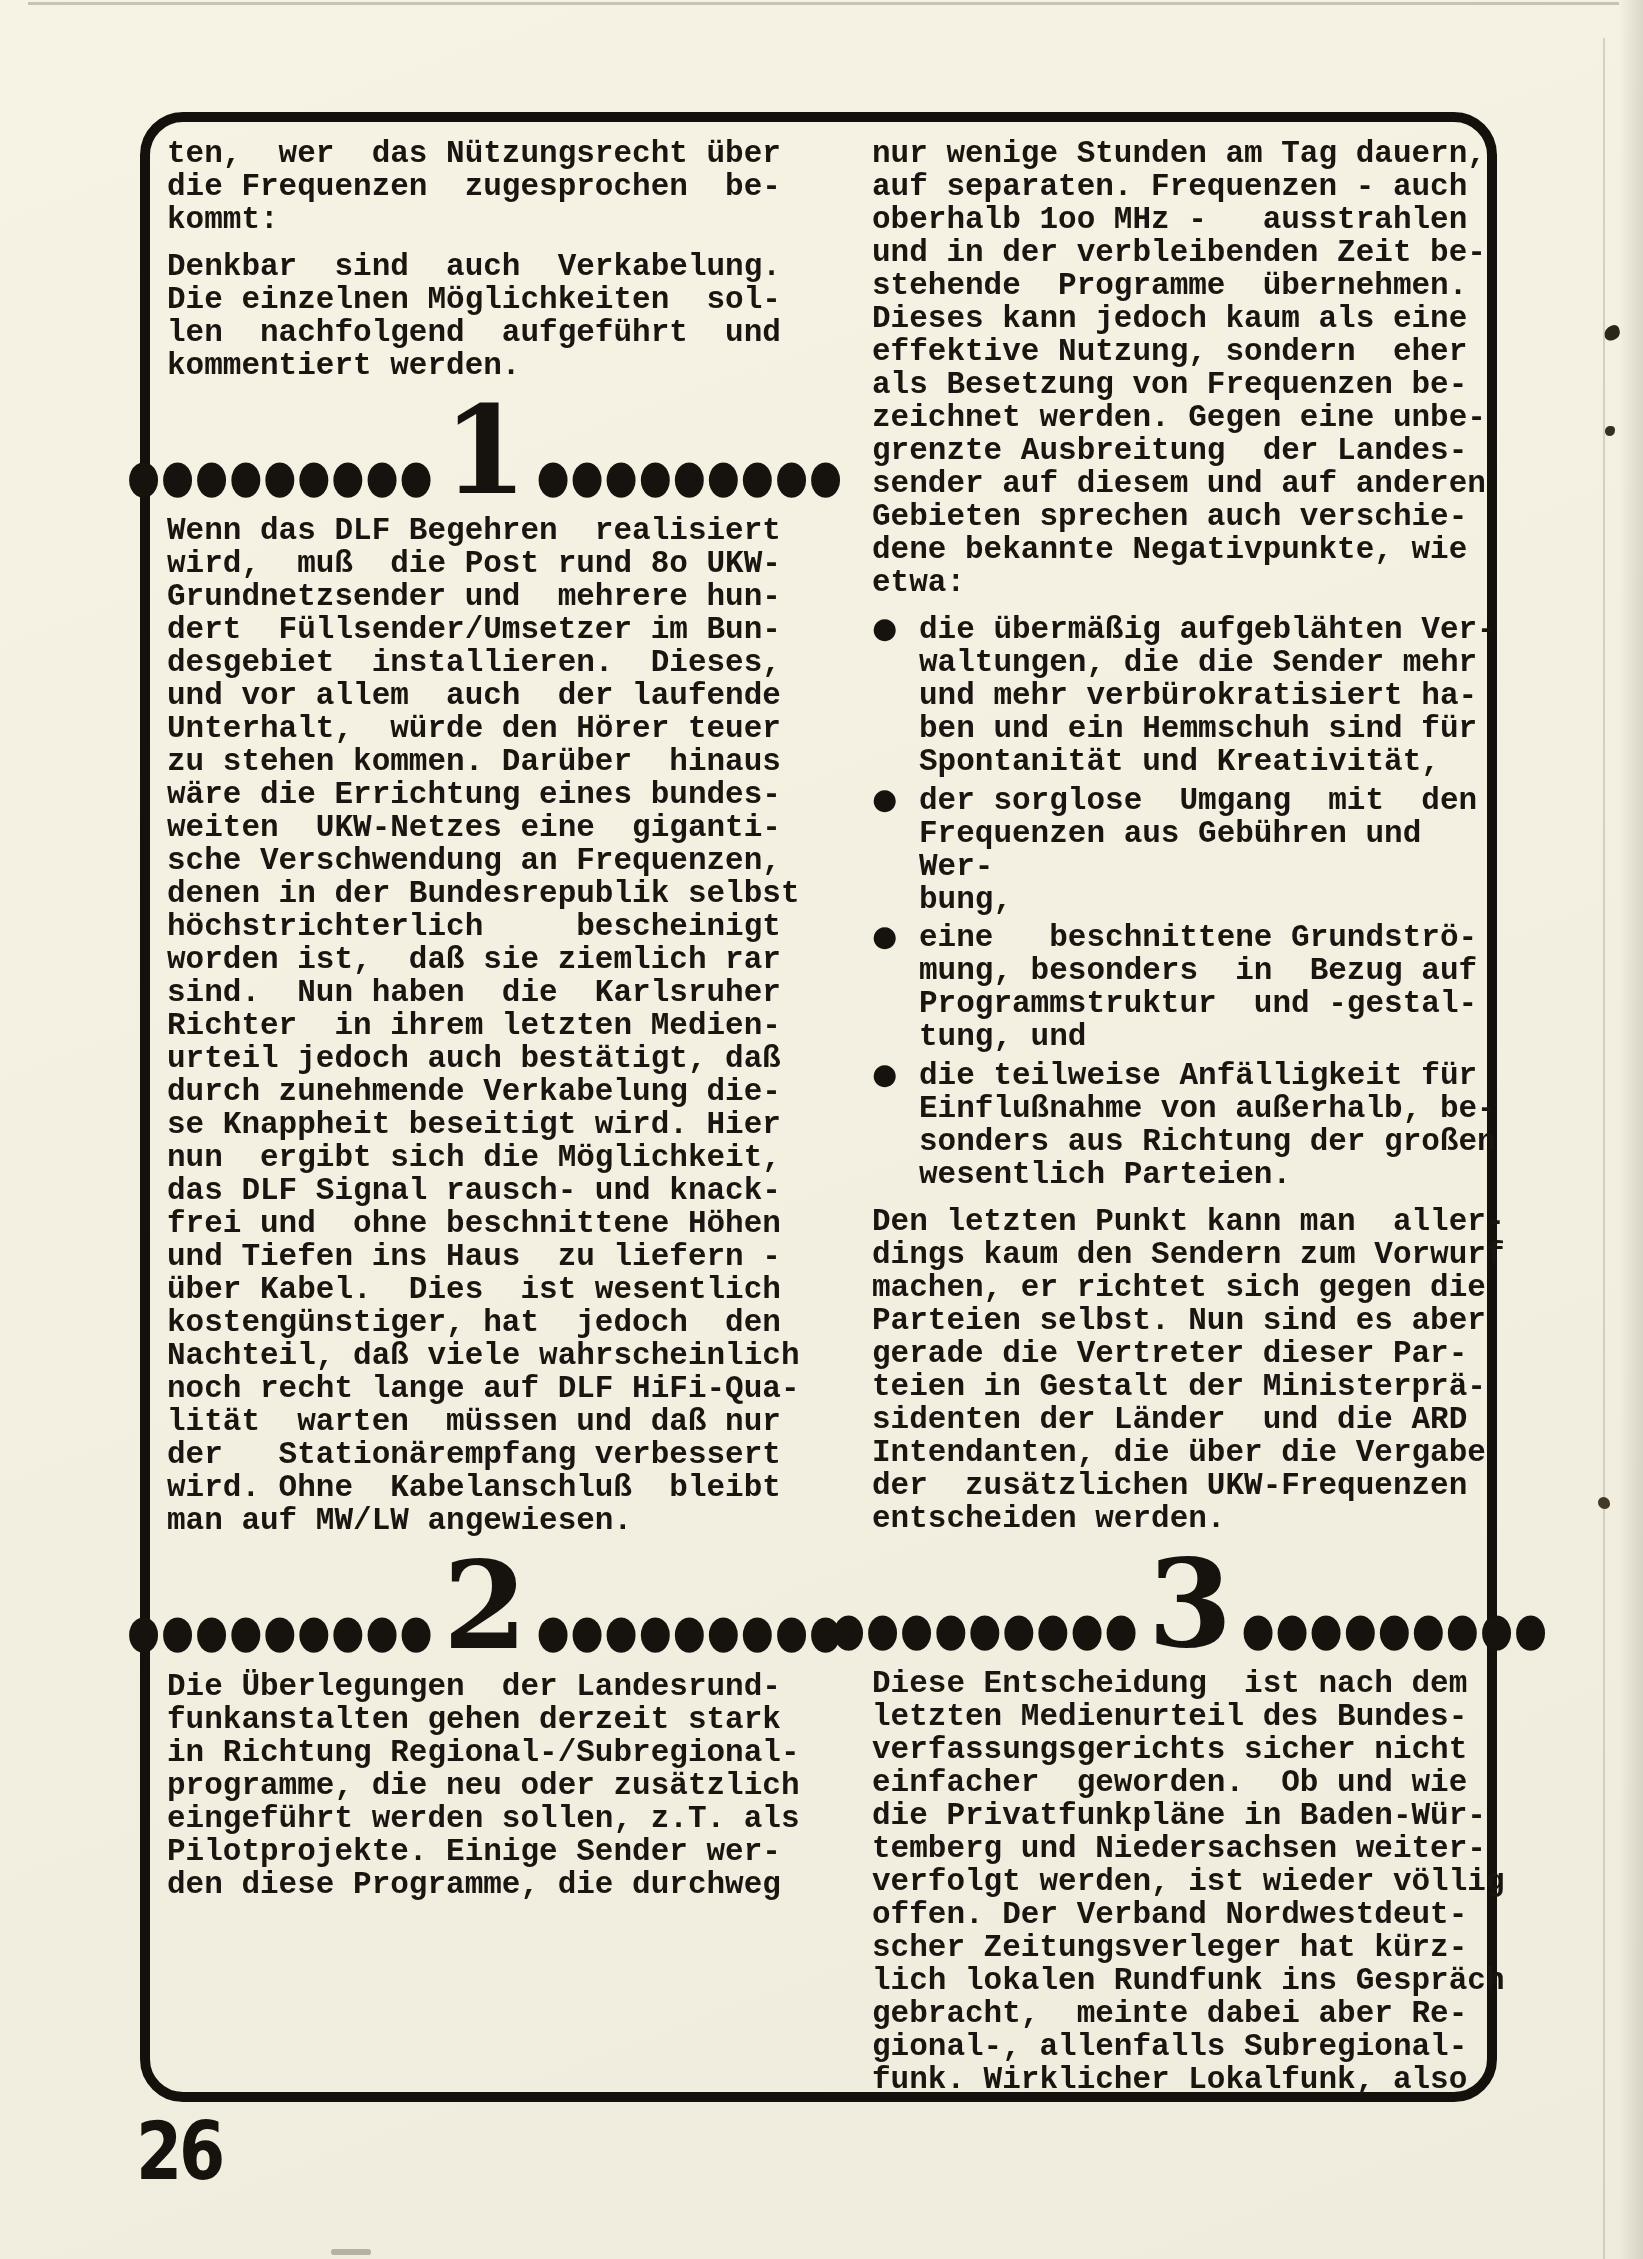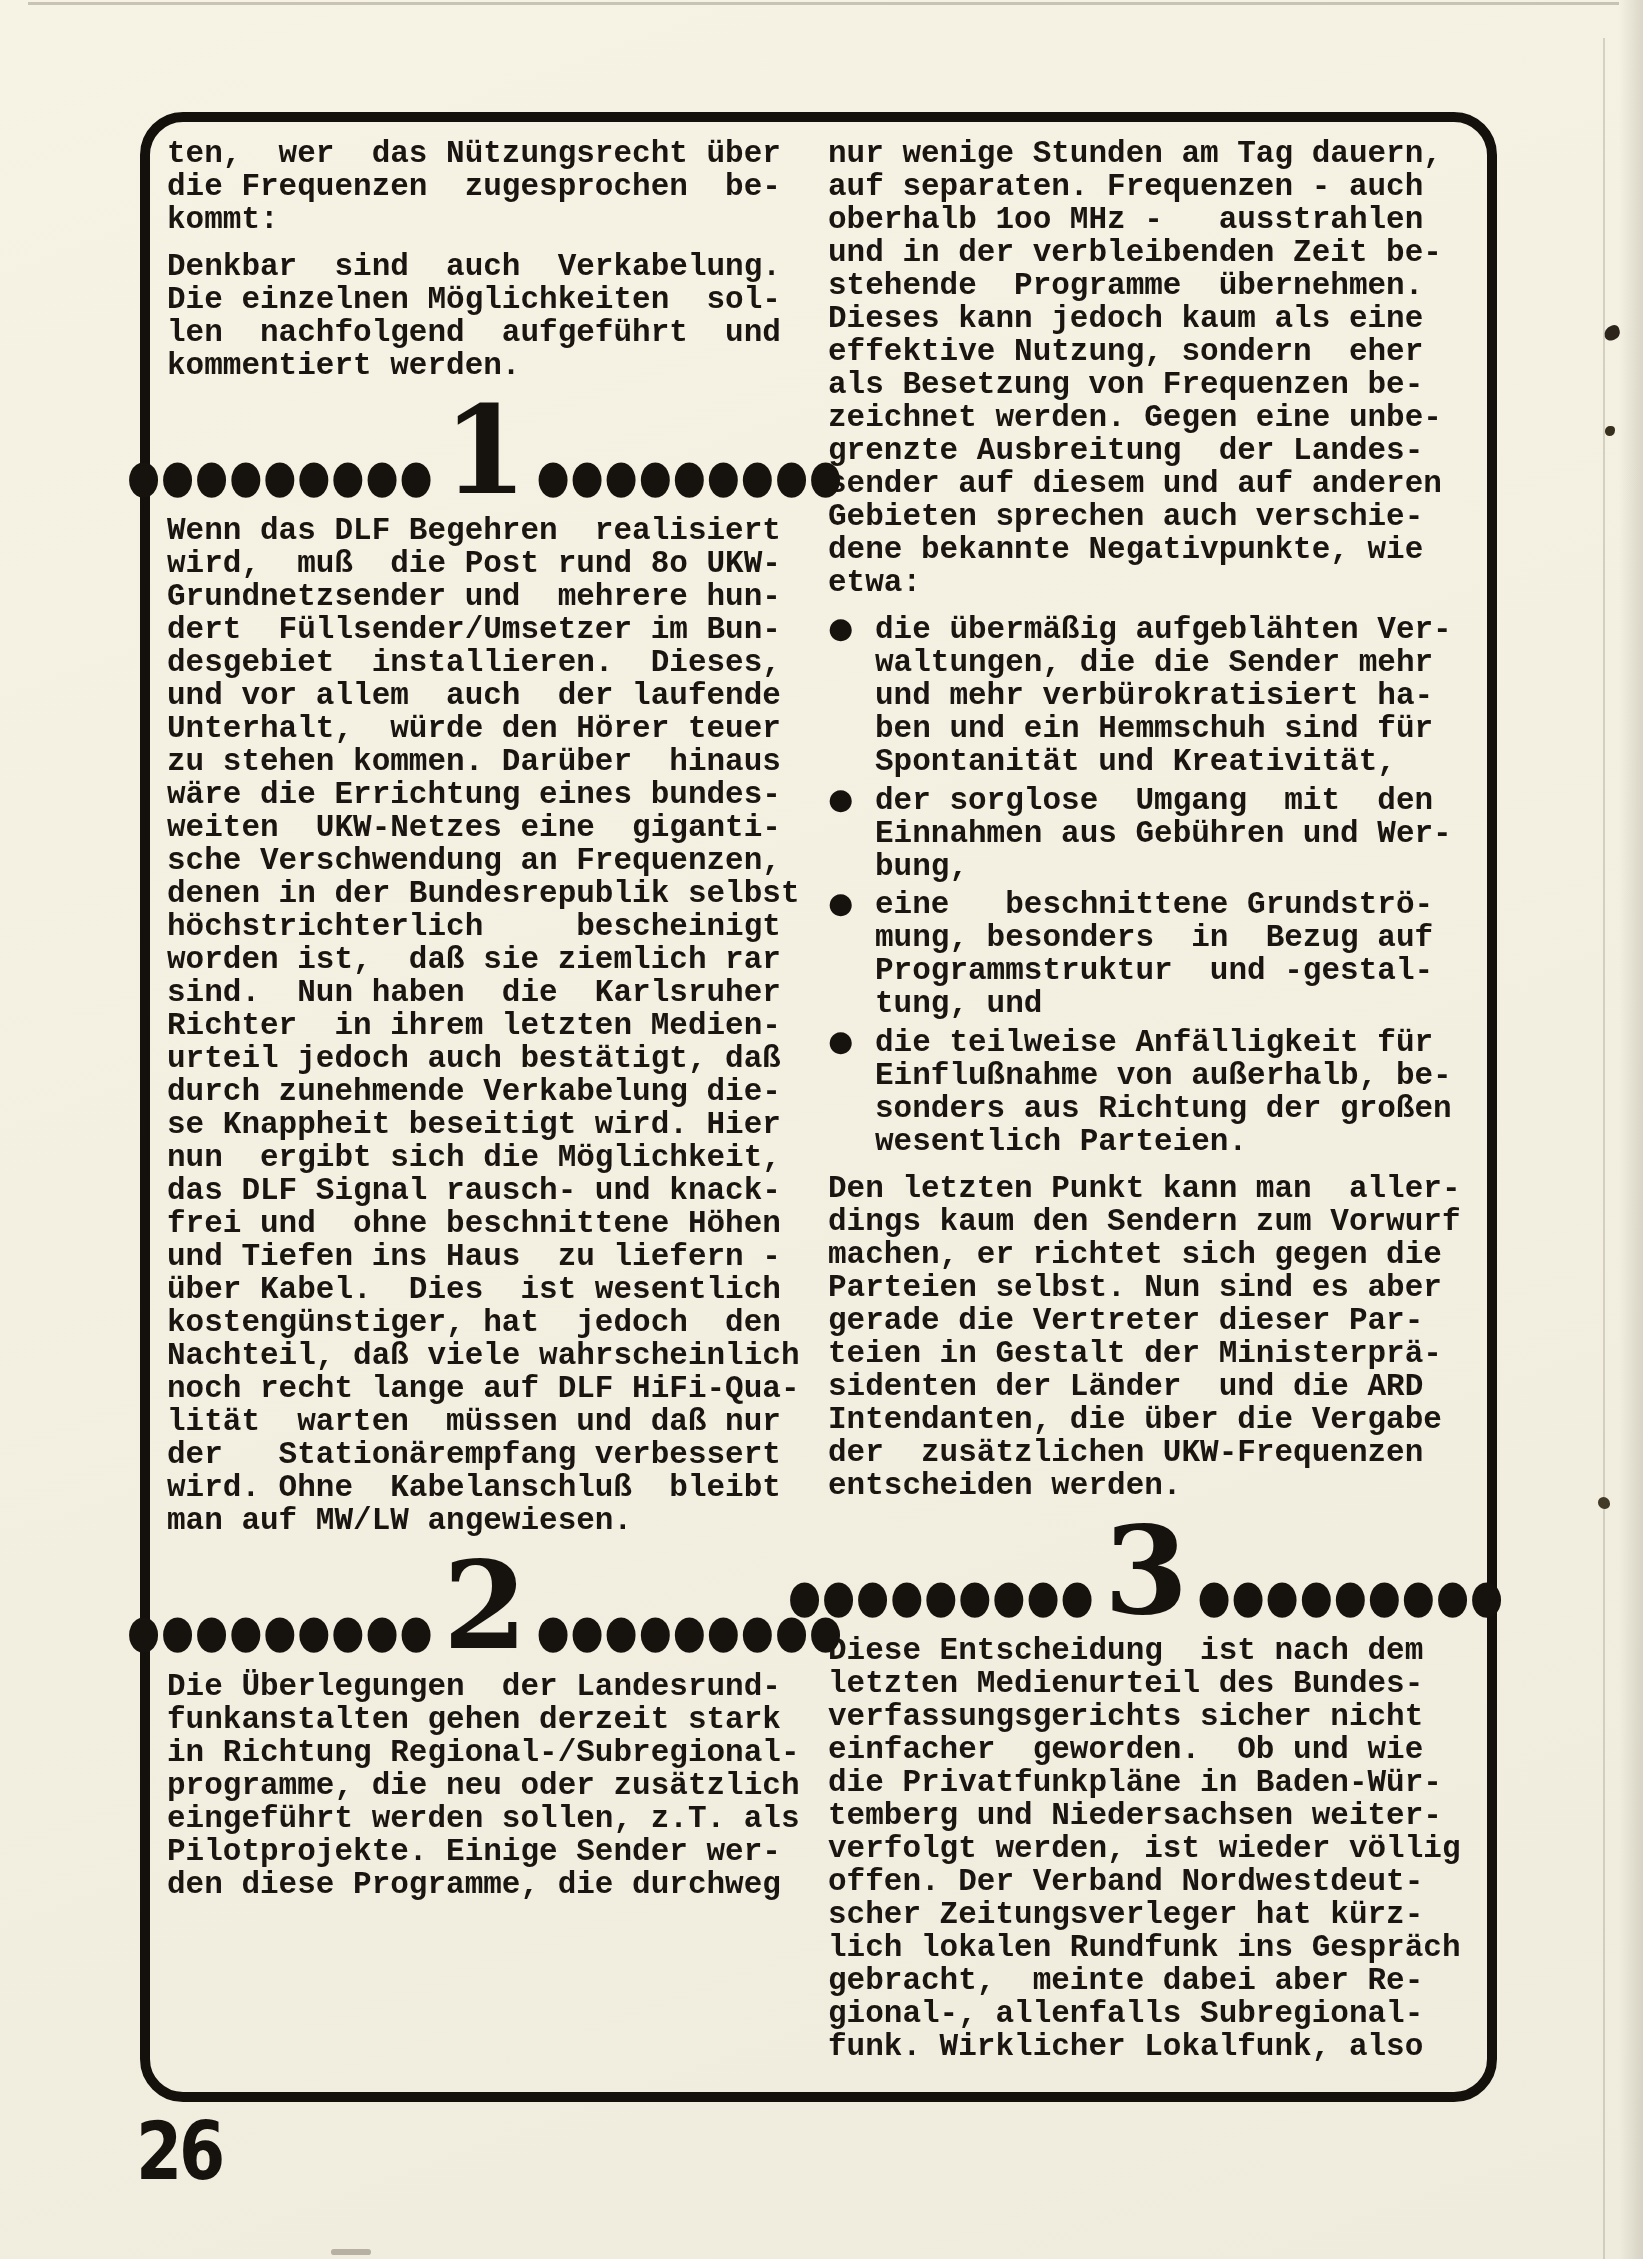--- a/index.html
+++ b/index.html
@@ -47,21 +47,21 @@
   
   .page-box {
     position: absolute;
     left: 140px; top: 112px;
     width: 1357px; height: 1990px;
     box-sizing: border-box;
     border: 10.4px solid #14110d;
     border-radius: 43px;
     padding: 15px 17px 0 17px;
     display: flex;
-    gap: 25px;
+    gap: 69px;
     background: transparent;
   }
   .col {
     width: 636px;
     font-size: 31px;
     line-height: 33px;
     font-weight: 700;
     letter-spacing: 0;
   }
   .para {
@@ -216,21 +216,21 @@
         <span class="bullet-glyph">●</span>
         <div class="btext">die übermäßig aufgeblähten Ver-
 waltungen, die die Sender mehr
 und mehr verbürokratisiert ha-
 ben und ein Hemmschuh sind für
 Spontanität und Kreativität,</div>
       </div>
       <div class="bullet-item">
         <span class="bullet-glyph">●</span>
         <div class="btext">der sorglose  Umgang  mit  den
-Einnahmen aus Gebühren und Wer-
+Frequenzen aus Gebühren und Wer-
 bung,</div>
       </div>
       <div class="bullet-item">
         <span class="bullet-glyph">●</span>
         <div class="btext">eine   beschnittene Grundströ-
 mung, besonders  in  Bezug auf
 Programmstruktur  und -gestal-
 tung, und</div>
       </div>
       <div class="bullet-item">

